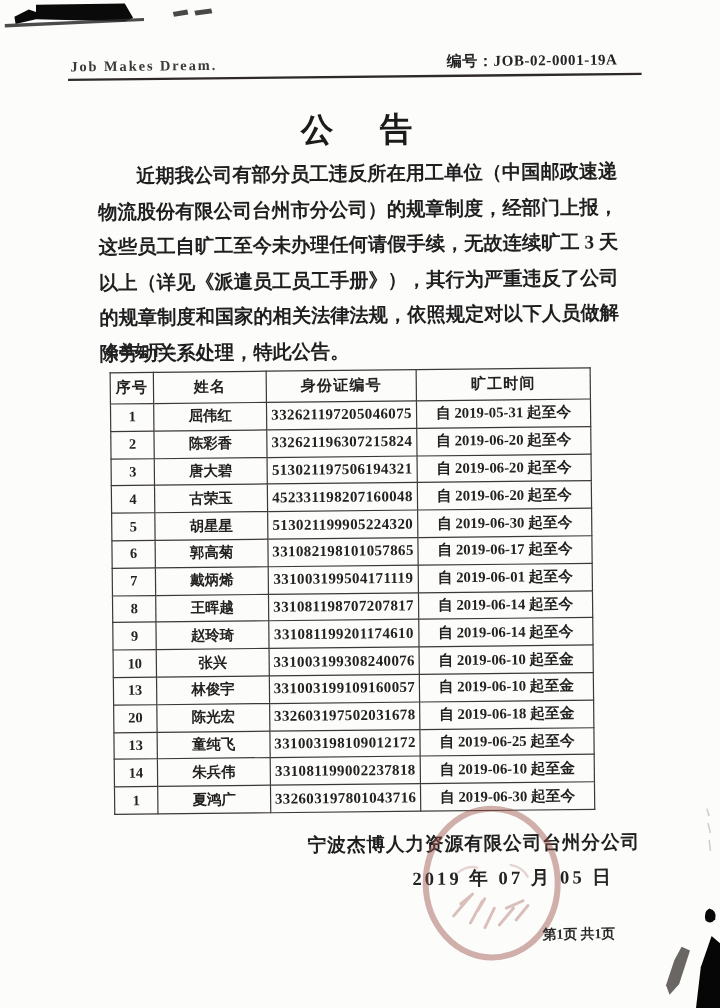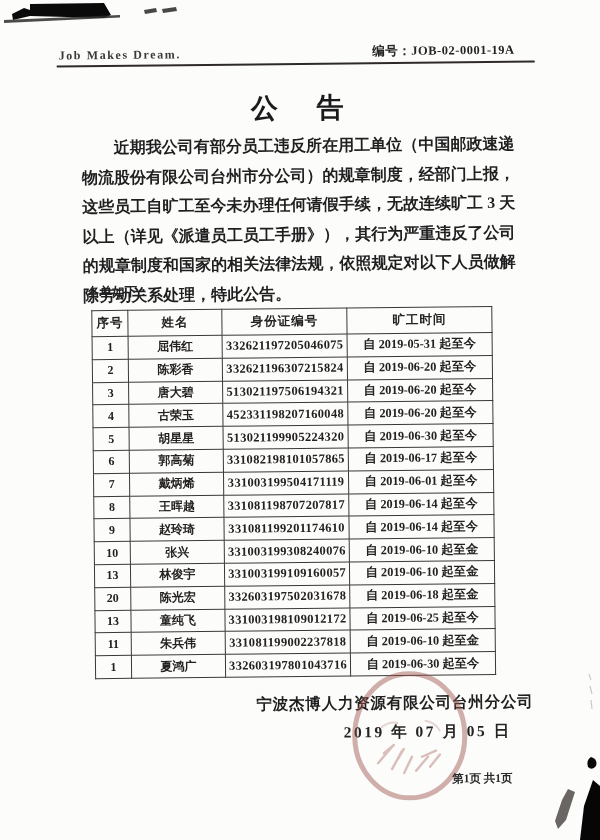--- a/index.html
+++ b/index.html
@@ -138,21 +138,21 @@
             <td class="col2">332603197502031678</td>
             <td class="col3">自 2019-06-18 起至金</td>
           </tr>
           <tr>
             <td class="col0">13</td>
             <td class="col1">童纯飞</td>
             <td class="col2">331003198109012172</td>
             <td class="col3">自 2019-06-25 起至今</td>
           </tr>
           <tr>
-            <td class="col0">11</td>
+            <td class="col0">14</td>
             <td class="col1">朱兵伟</td>
             <td class="col2">331081199002237818</td>
             <td class="col3">自 2019-06-10 起至金</td>
           </tr>
           <tr>
             <td class="col0">1</td>
             <td class="col1">夏鸿广</td>
             <td class="col2">332603197801043716</td>
             <td class="col3">自 2019-06-30 起至今</td>
           </tr>

